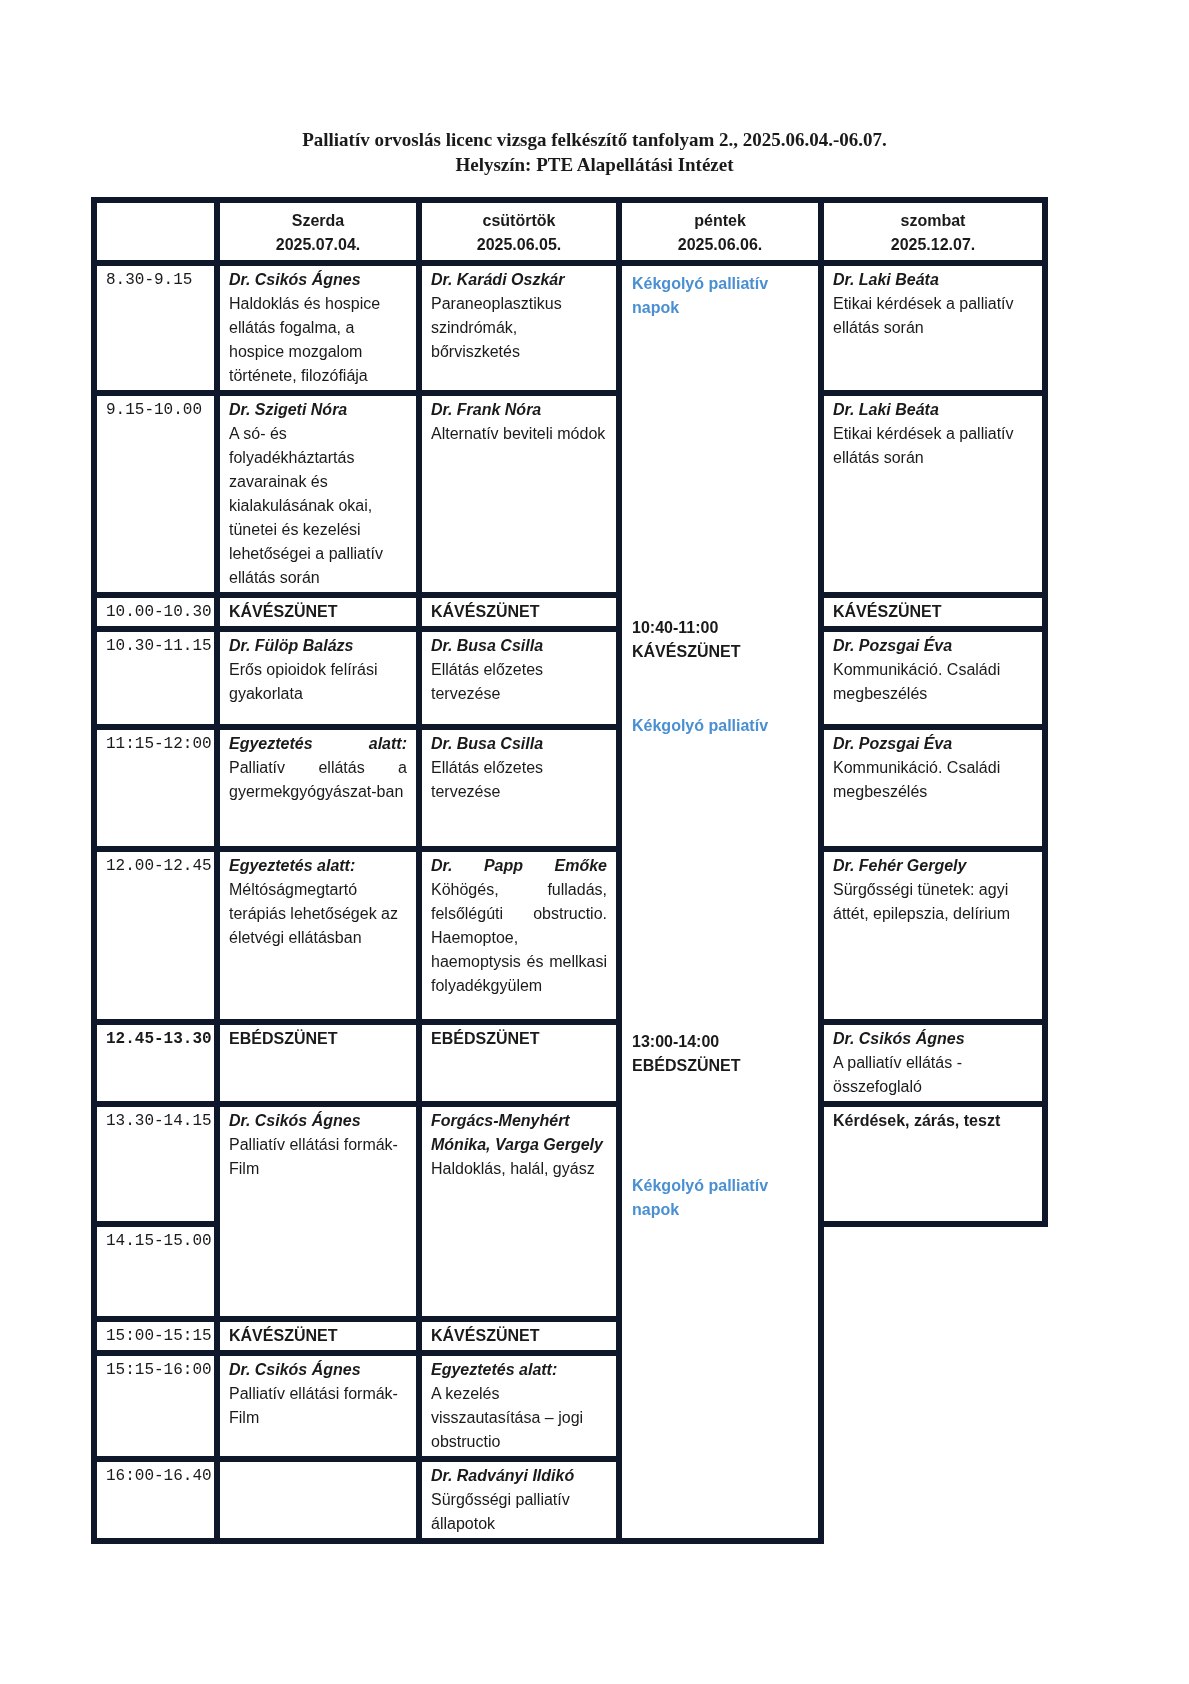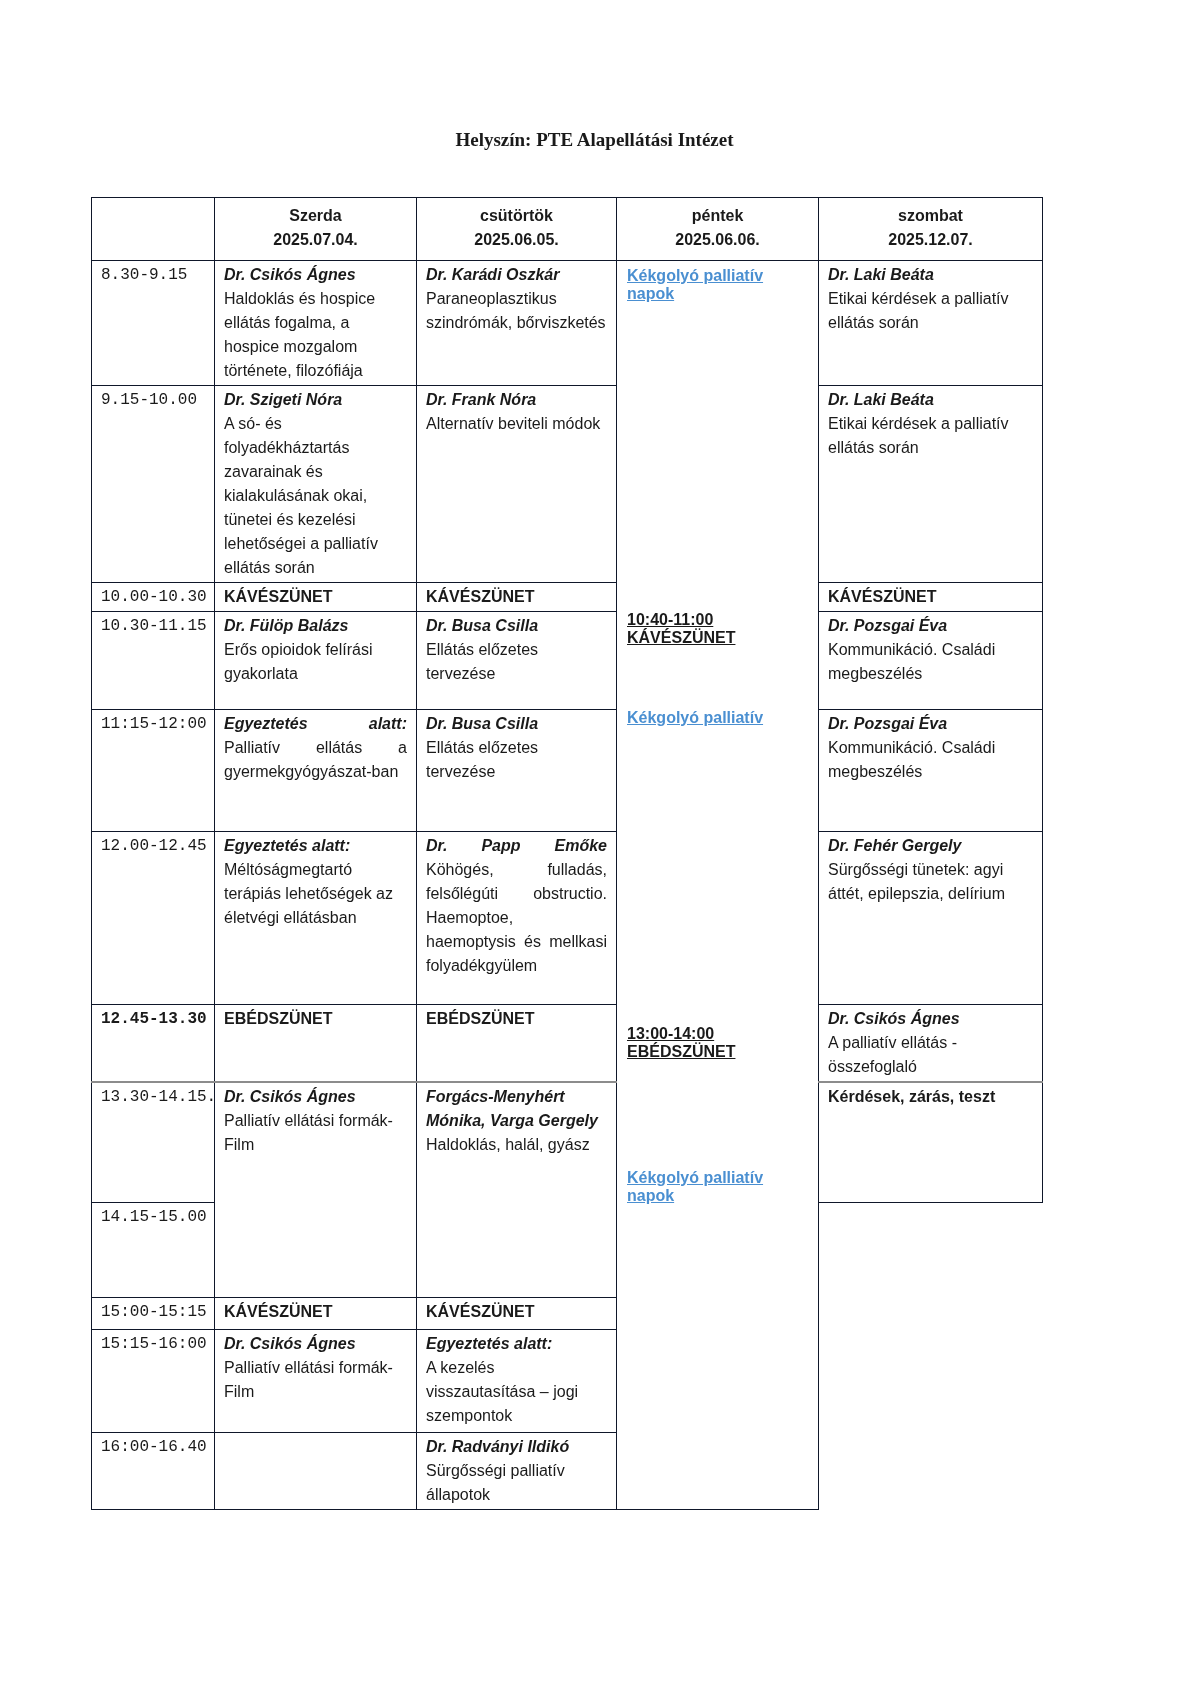--- a/index.html
+++ b/index.html
@@ -27,21 +27,21 @@
   }
   table.schedule {
     position: absolute;
     left: 91px;
     top: 197px;
     width: 951px;
     border-collapse: collapse;
     table-layout: fixed;
   }
   .schedule th, .schedule td {
-    border: 1px solid #0f172a;
+    border: 6px solid #0f172a;
     vertical-align: top;
     padding: 2px 9px 2px 9px;
     font-size: 16px;
     line-height: 24px;
     text-align: left;
     overflow: hidden;
   }
   .schedule th {
     text-align: center;
     font-weight: bold;
@@ -54,29 +54,29 @@
   .stretch { text-align: justify; text-align-last: justify; }
   .tight { line-height: 20px; padding-top: 1px; }
   tr.gray-top > td { border-top: 2px solid #8c8c8c; }
   td.ghost { border: none; background: transparent; }
   td.fri-cell { position: relative; padding: 0; }
   .fri-block {
     position: absolute;
     left: 10px;
     right: 9px;
     font-weight: bold;
-    line-height: 18px;
-    text-decoration: underline;
+    line-height: 24px;
   }
   .blue-note { color: var(--accent, #4a8fd1); }
 </style>
 </head>
 <body>
 
 <div class="doc-title">
+  <div>Palliatív orvoslás licenc vizsga felkészítő tanfolyam 2., 2025.06.04.-06.07.</div>
   <div>Helyszín: PTE Alapellátási Intézet</div>
 </div>
 
 <table class="schedule">
   <colgroup>
     <col style="width:123px">
     <col style="width:202px">
     <col style="width:200px">
     <col style="width:202px">
     <col style="width:224px">
@@ -238,21 +238,21 @@
   </tr>
 
   <tr style="height:103px">
     <td class="time-cell">15:15-16:00</td>
     <td>
       <div class="speaker">Dr. Csikós Ágnes</div>
       <div>Palliatív ellátási formák-Film</div>
     </td>
     <td>
       <div class="speaker">Egyeztetés alatt:</div>
-      <div>A kezelés visszautasítása – jogi szempontok</div>
+      <div>A kezelés visszautasítása – jogi obstructio</div>
     </td>
   </tr>
 
   <tr style="height:75px">
     <td class="time-cell">16:00-16.40</td>
     <td></td>
     <td>
       <div class="speaker">Dr. Radványi Ildikó</div>
       <div>Sürgősségi palliatív állapotok</div>
     </td>

